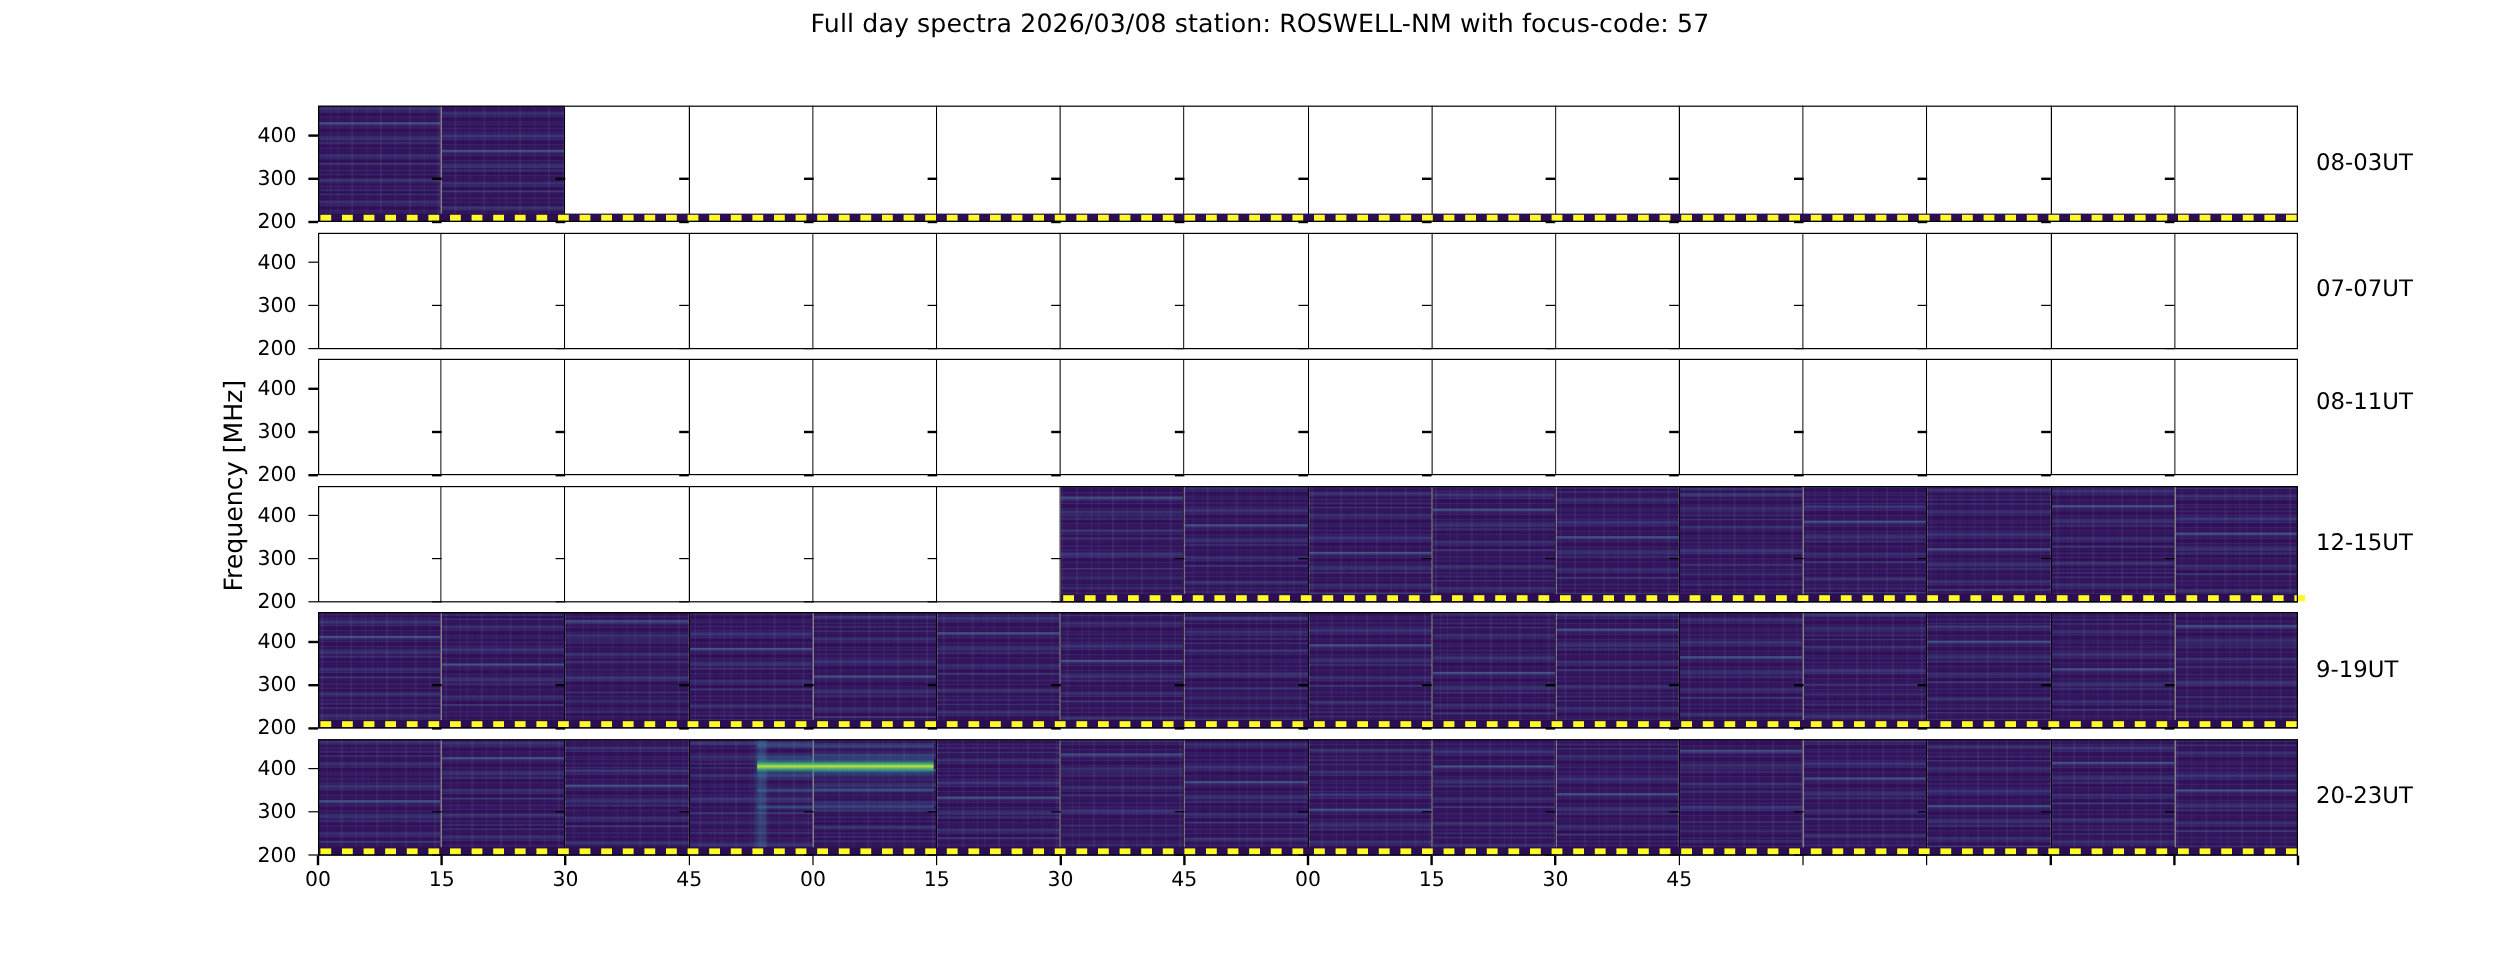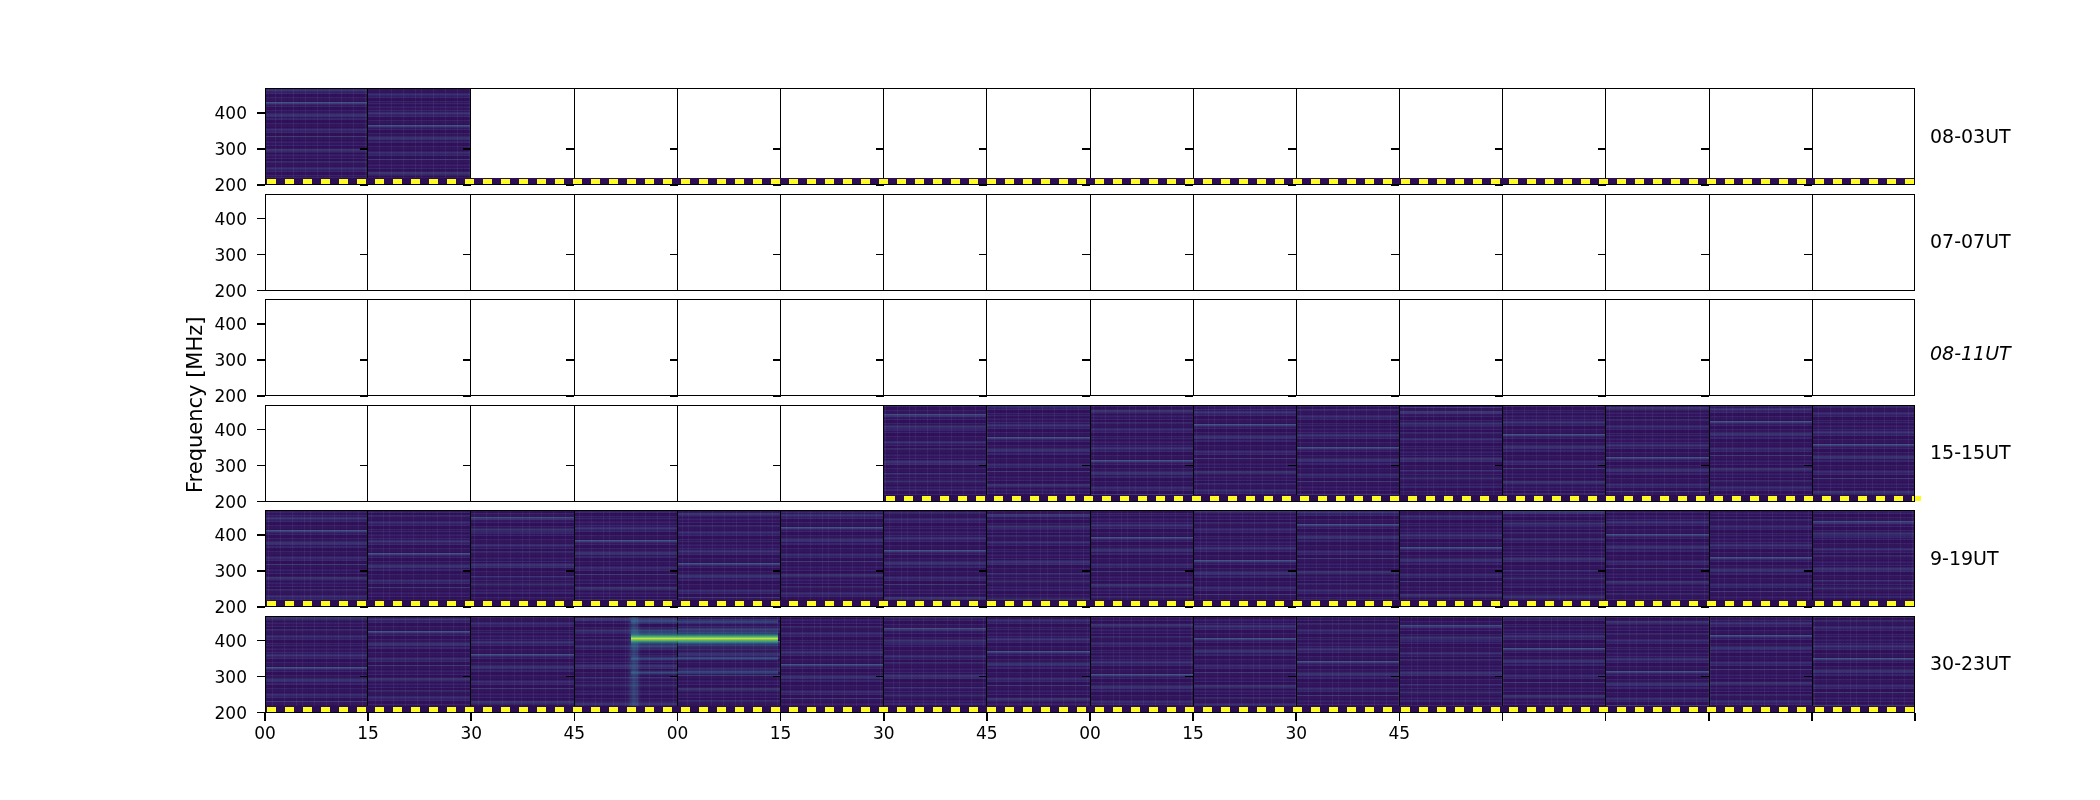--- a/index.html
+++ b/index.html
@@ -112,20 +112,21 @@
   .xtick{position:absolute;width:1.6px;height:8px;background:#000;}
   .xlabeltxt{position:absolute;font-size:17px;text-align:center;width:40px;
              white-space:nowrap;}
   .rowlabel{position:absolute;left:1930px;font-size:19px;white-space:nowrap;}
 </style>
 </head>
 <body>
 
 <div id="figure">
 
+  <div id="fig-title">Full day spectra 2026/03/08 station: ROSWELL-NM with focus-code: 57</div>
 
   <div id="ylabel">Frequency [MHz]</div>
 
   <div id="rows-host">
       <div class="row" style="top: 88px; height: 97px;">
         <div class="cellwrap">
           <div class="cell">
             <div class="spec">
               <div class="base" style="background-position: 0px 0px;"></div>
               <div class="streaks" style="background-position: 11px 7px;"></div>
@@ -1001,21 +1002,21 @@
     <div class="ytick" style="left: 1391.38px; top: 395.2px;"></div>
     <div class="ytick" style="left: 1391.38px; top: 359.274px;"></div>
     <div class="ytick" style="left: 1494.5px; top: 395.2px;"></div>
     <div class="ytick" style="left: 1494.5px; top: 359.274px;"></div>
     <div class="ytick" style="left: 1597.62px; top: 395.2px;"></div>
     <div class="ytick" style="left: 1597.62px; top: 359.274px;"></div>
     <div class="ytick" style="left: 1700.75px; top: 395.2px;"></div>
     <div class="ytick" style="left: 1700.75px; top: 359.274px;"></div>
     <div class="ytick" style="left: 1803.88px; top: 395.2px;"></div>
     <div class="ytick" style="left: 1803.88px; top: 359.274px;"></div>
-    <div class="rowlabel" style="top: 342px; font-style: italic;">08-11UT</div>
+    <div class="rowlabel" style="top: 324px;">08-11UT</div>
     <div class="ytick" style="left: 257px; top: 500.7px;"></div>
     <div class="ylabeltxt" style="left: 189px; top: 491.5px;">200</div>
     <div class="ytick" style="left: 257px; top: 464.774px;"></div>
     <div class="ylabeltxt" style="left: 189px; top: 455.574px;">300</div>
     <div class="ytick" style="left: 257px; top: 428.848px;"></div>
     <div class="ylabeltxt" style="left: 189px; top: 419.648px;">400</div>
     <div class="ytick" style="left: 360.125px; top: 500.7px;"></div>
     <div class="ytick" style="left: 360.125px; top: 464.774px;"></div>
     <div class="ytick" style="left: 463.25px; top: 500.7px;"></div>
     <div class="ytick" style="left: 463.25px; top: 464.774px;"></div>
@@ -1038,21 +1039,21 @@
     <div class="ytick" style="left: 1391.38px; top: 500.7px;"></div>
     <div class="ytick" style="left: 1391.38px; top: 464.774px;"></div>
     <div class="ytick" style="left: 1494.5px; top: 500.7px;"></div>
     <div class="ytick" style="left: 1494.5px; top: 464.774px;"></div>
     <div class="ytick" style="left: 1597.62px; top: 500.7px;"></div>
     <div class="ytick" style="left: 1597.62px; top: 464.774px;"></div>
     <div class="ytick" style="left: 1700.75px; top: 500.7px;"></div>
     <div class="ytick" style="left: 1700.75px; top: 464.774px;"></div>
     <div class="ytick" style="left: 1803.88px; top: 500.7px;"></div>
     <div class="ytick" style="left: 1803.88px; top: 464.774px;"></div>
-    <div class="rowlabel" style="top: 441px;">15-15UT</div>
+    <div class="rowlabel" style="top: 441px;">12-15UT</div>
     <div class="ytick" style="left: 257px; top: 606.2px;"></div>
     <div class="ylabeltxt" style="left: 189px; top: 597px;">200</div>
     <div class="ytick" style="left: 257px; top: 570.274px;"></div>
     <div class="ylabeltxt" style="left: 189px; top: 561.074px;">300</div>
     <div class="ytick" style="left: 257px; top: 534.348px;"></div>
     <div class="ylabeltxt" style="left: 189px; top: 525.148px;">400</div>
     <div class="ytick" style="left: 360.125px; top: 606.2px;"></div>
     <div class="ytick" style="left: 360.125px; top: 570.274px;"></div>
     <div class="ytick" style="left: 463.25px; top: 606.2px;"></div>
     <div class="ytick" style="left: 463.25px; top: 570.274px;"></div>
@@ -1112,14 +1113,14 @@
     <div class="ytick" style="left: 1391.38px; top: 711.7px;"></div>
     <div class="ytick" style="left: 1391.38px; top: 675.774px;"></div>
     <div class="ytick" style="left: 1494.5px; top: 711.7px;"></div>
     <div class="ytick" style="left: 1494.5px; top: 675.774px;"></div>
     <div class="ytick" style="left: 1597.62px; top: 711.7px;"></div>
     <div class="ytick" style="left: 1597.62px; top: 675.774px;"></div>
     <div class="ytick" style="left: 1700.75px; top: 711.7px;"></div>
     <div class="ytick" style="left: 1700.75px; top: 675.774px;"></div>
     <div class="ytick" style="left: 1803.88px; top: 711.7px;"></div>
     <div class="ytick" style="left: 1803.88px; top: 675.774px;"></div>
-    <div class="rowlabel" style="top: 652px;">30-23UT</div>
+    <div class="rowlabel" style="top: 652px;">20-23UT</div>
   </div>
 
 </body></html>

